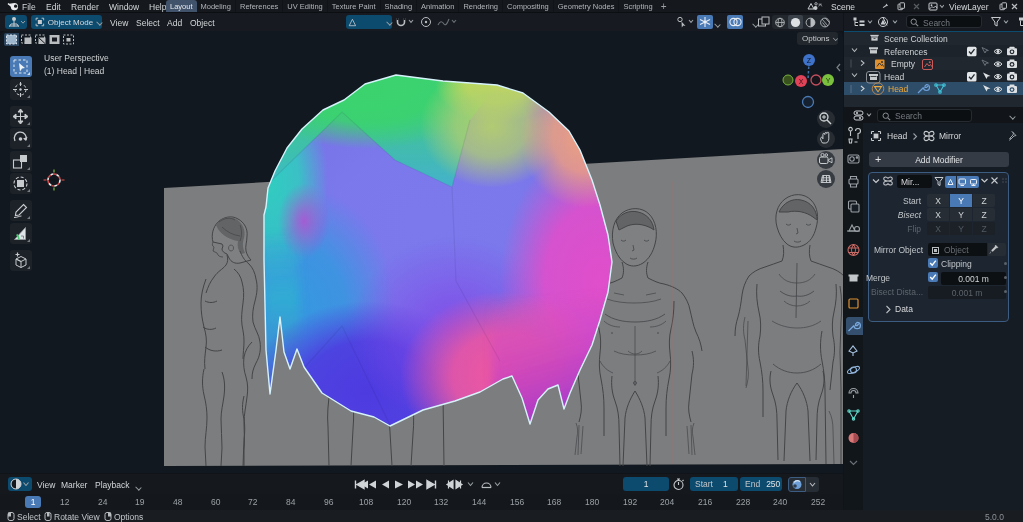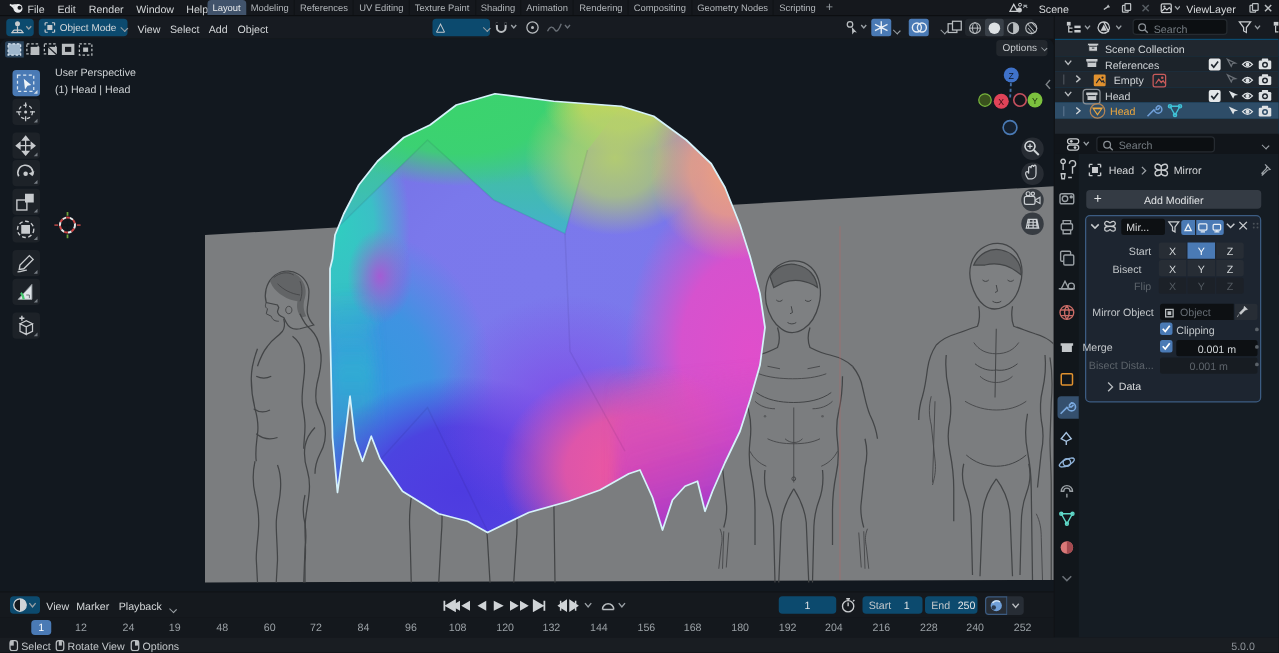--- a/index.html
+++ b/index.html
@@ -393,21 +393,21 @@
     </svg>
   <svg class="abs" style="left:157px;top:54px" width="8" height="8" viewBox="0 0 8 8">
       <g fill="#4a5158">
         <circle cx="2" cy="2" r=".8"></circle>
         <circle cx="5" cy="2" r=".8"></circle>
         <circle cx="2" cy="5" r=".8"></circle>
         <circle cx="5" cy="5" r=".8"></circle>
       </g>
     </svg>
   <span class="abs" style="left:46px;top:73px;width:31px;text-align:right;color:#c3c7ca;">Start</span>
-  <span class="abs" style="left:46px;top:87px;width:31px;text-align:left;color:#c3c7ca;">Bisect</span>
+  <span class="abs" style="left:46px;top:87px;width:31px;text-align:right;color:#c3c7ca;font-style:italic;">Bisect</span>
   <span class="abs" style="left:46px;top:101px;width:31px;text-align:right;color:#5d646b;">Flip</span>
   <span class="abs" style="left:22px;top:122px;width:57px;text-align:right;color:#c3c7ca;">Mirror Object</span>
   <span class="abs" style="left:97px;top:136px;color:#c3c7ca;">Clipping</span>
   <span class="abs" style="left:22px;top:150px;width:57px;text-align:left;color:#c3c7ca;">Merge</span>
   <span class="abs" style="left:22px;top:164px;width:57px;text-align:right;color:#5d646b;">Bisect Dista...</span>
   <span class="abs" style="left:51px;top:181px;color:#d8dadc;">Data</span>
   <svg class="abs" style="left:40px;top:181.5px" width="8" height="9" viewBox="0 0 8 9">
       <path d="M2.5 1 l3.5 3.5 -3.5 3.5" fill="none" stroke="#b9bdc0" stroke-width="1.1"></path>
     </svg>
   <div class="abs seg" style="left:83px;top:71px;border-radius:2px 0 0 2px">X</div>

